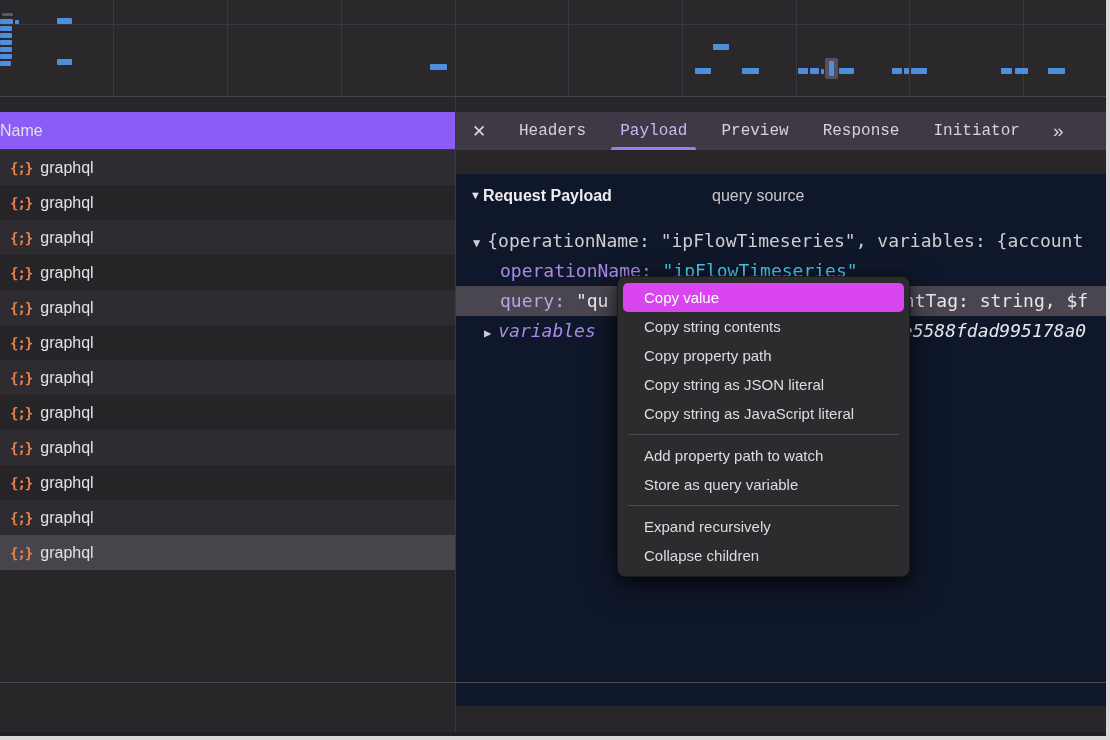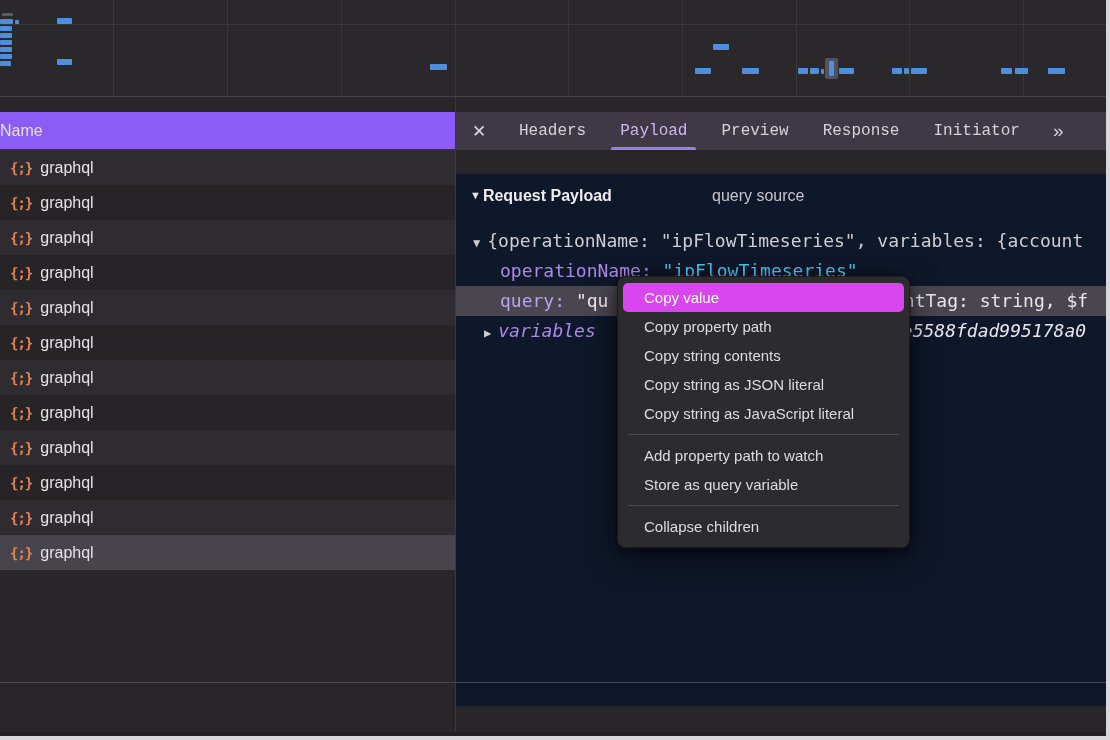--- a/index.html
+++ b/index.html
@@ -257,23 +257,24 @@
       <span class="cont">ee5588fdad995178a0</span>
     </div>
   </div>
 
   <div class="v-divider"></div>
   <div class="h-divider"></div>
   <div class="bottom-strip"></div>
 
   <div class="context-menu" id="ctxmenu">
       <div class="menu-item highlighted">Copy value</div>
+      <div class="menu-item">Copy string contents</div>
       <div class="menu-item">Copy property path</div>
-      <div class="menu-item">Copy string contents</div>
       <div class="menu-item">Copy string as JSON literal</div>
       <div class="menu-item">Copy string as JavaScript literal</div>
       <div class="menu-divider"></div>
       <div class="menu-item">Add property path to watch</div>
       <div class="menu-item">Store as query variable</div>
       <div class="menu-divider"></div>
+      <div class="menu-item">Expand recursively</div>
       <div class="menu-item">Collapse children</div>
     </div>
 </div>
 
 </body></html>

